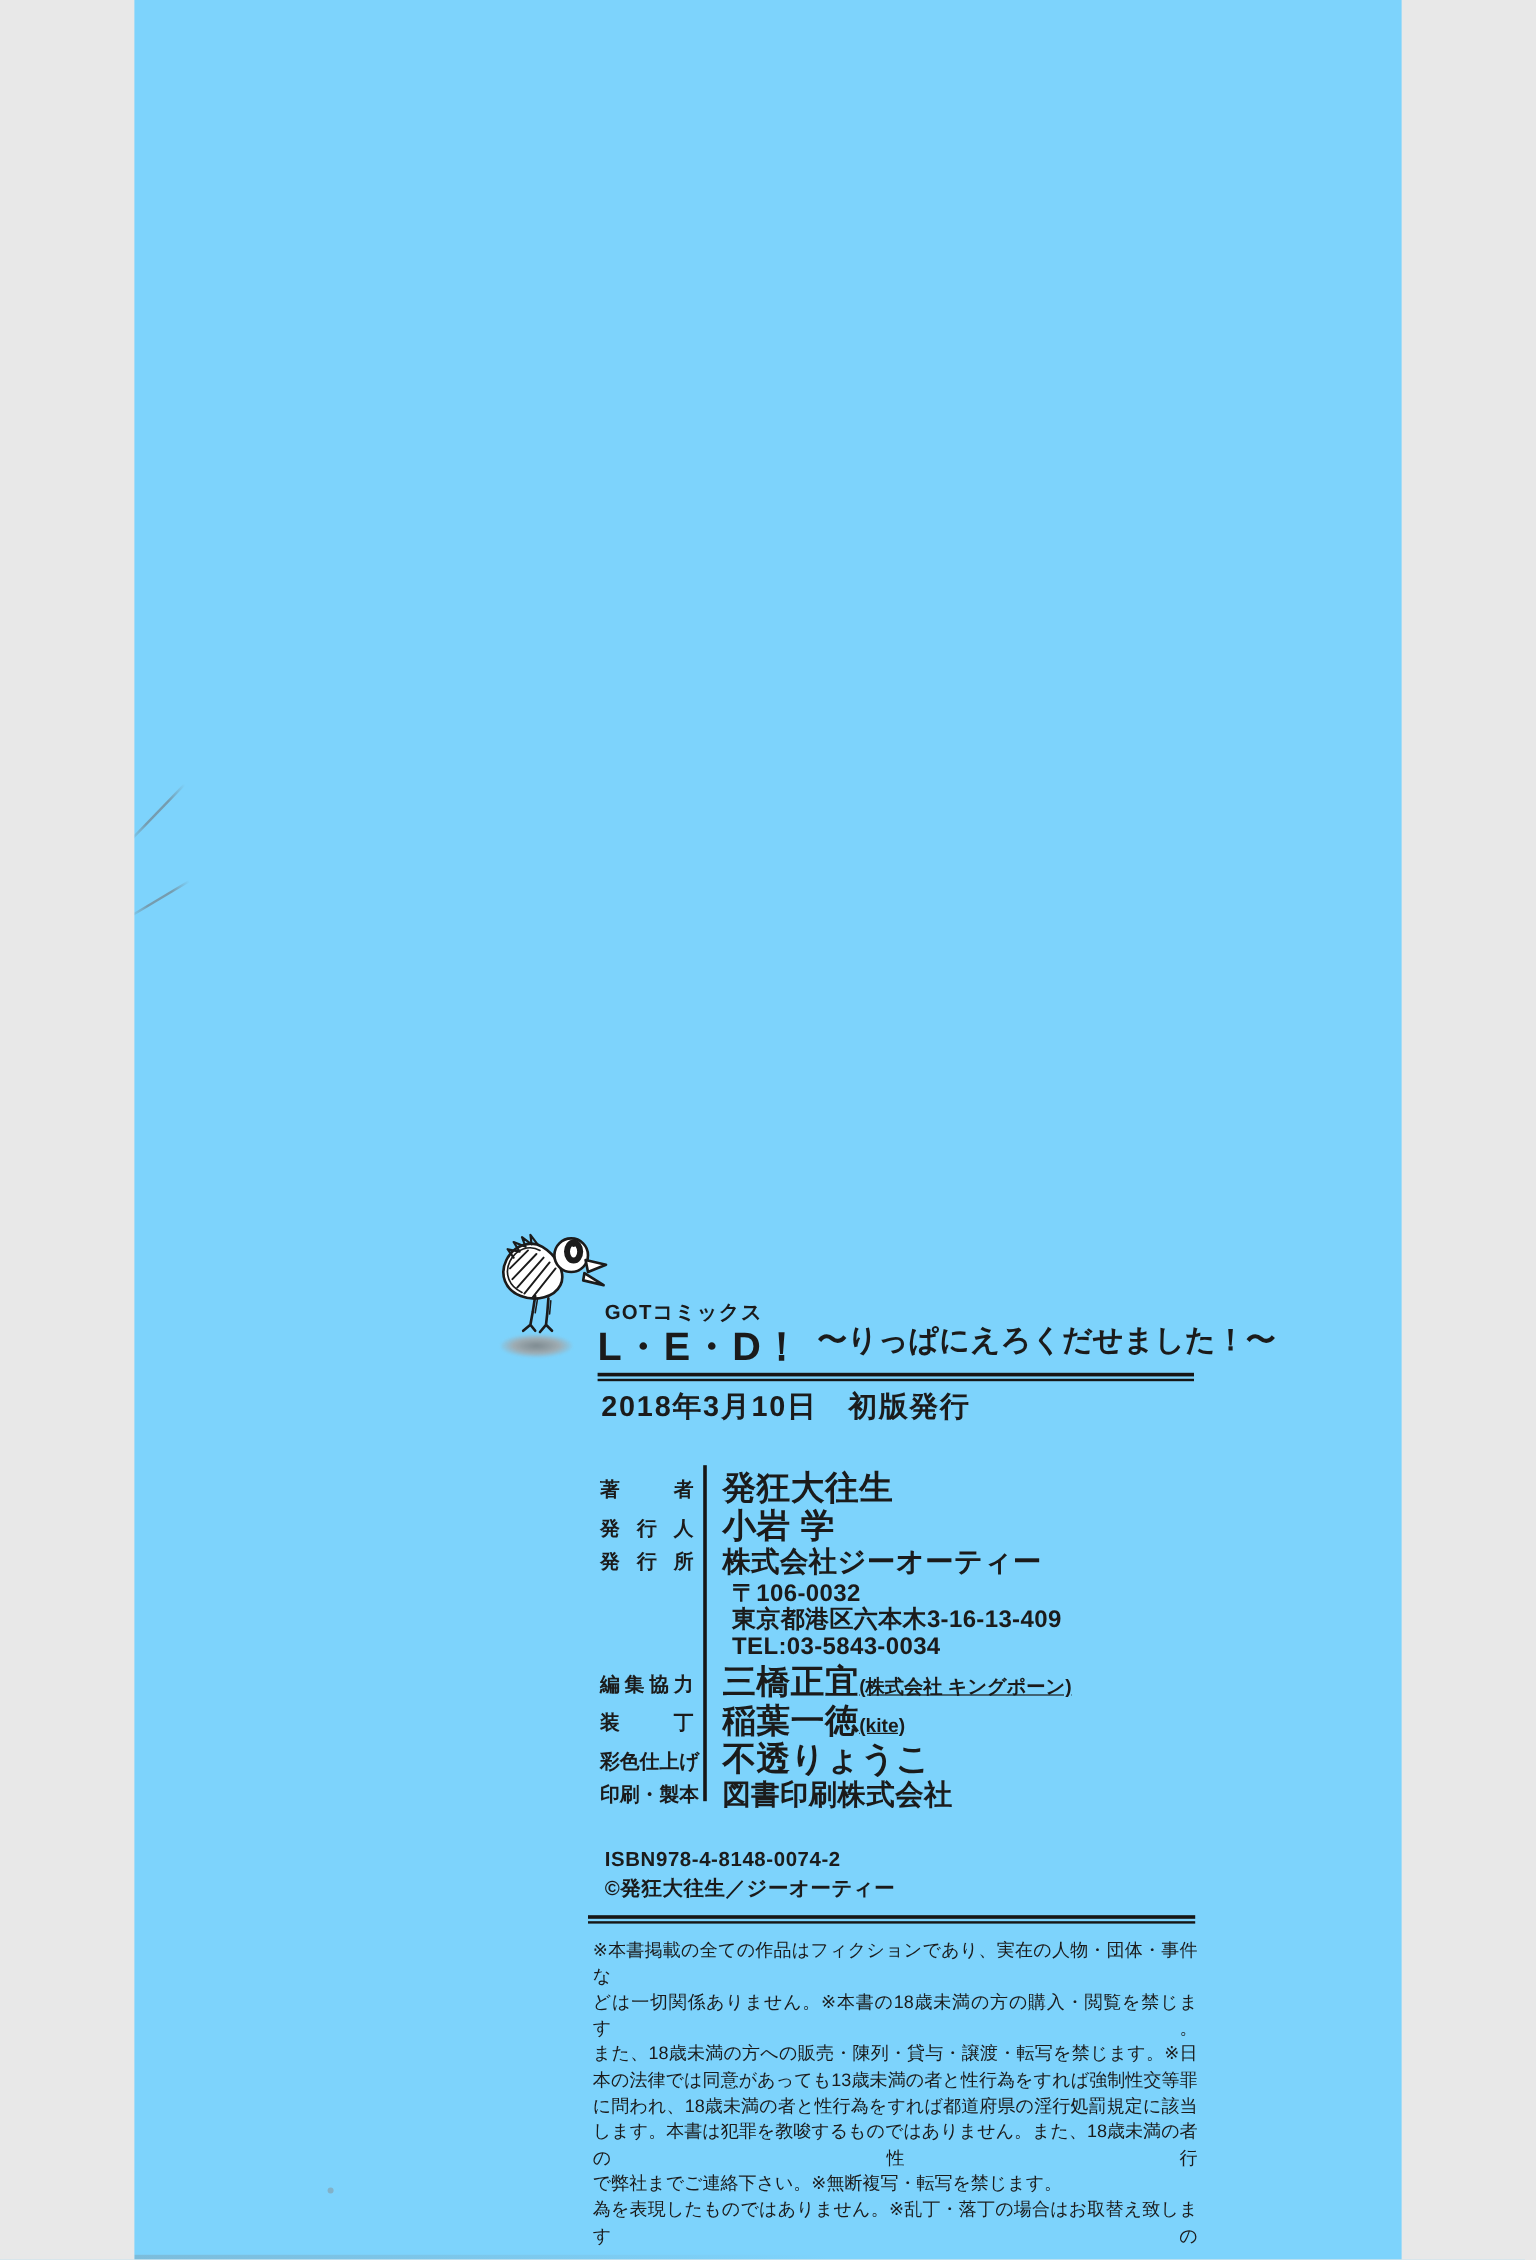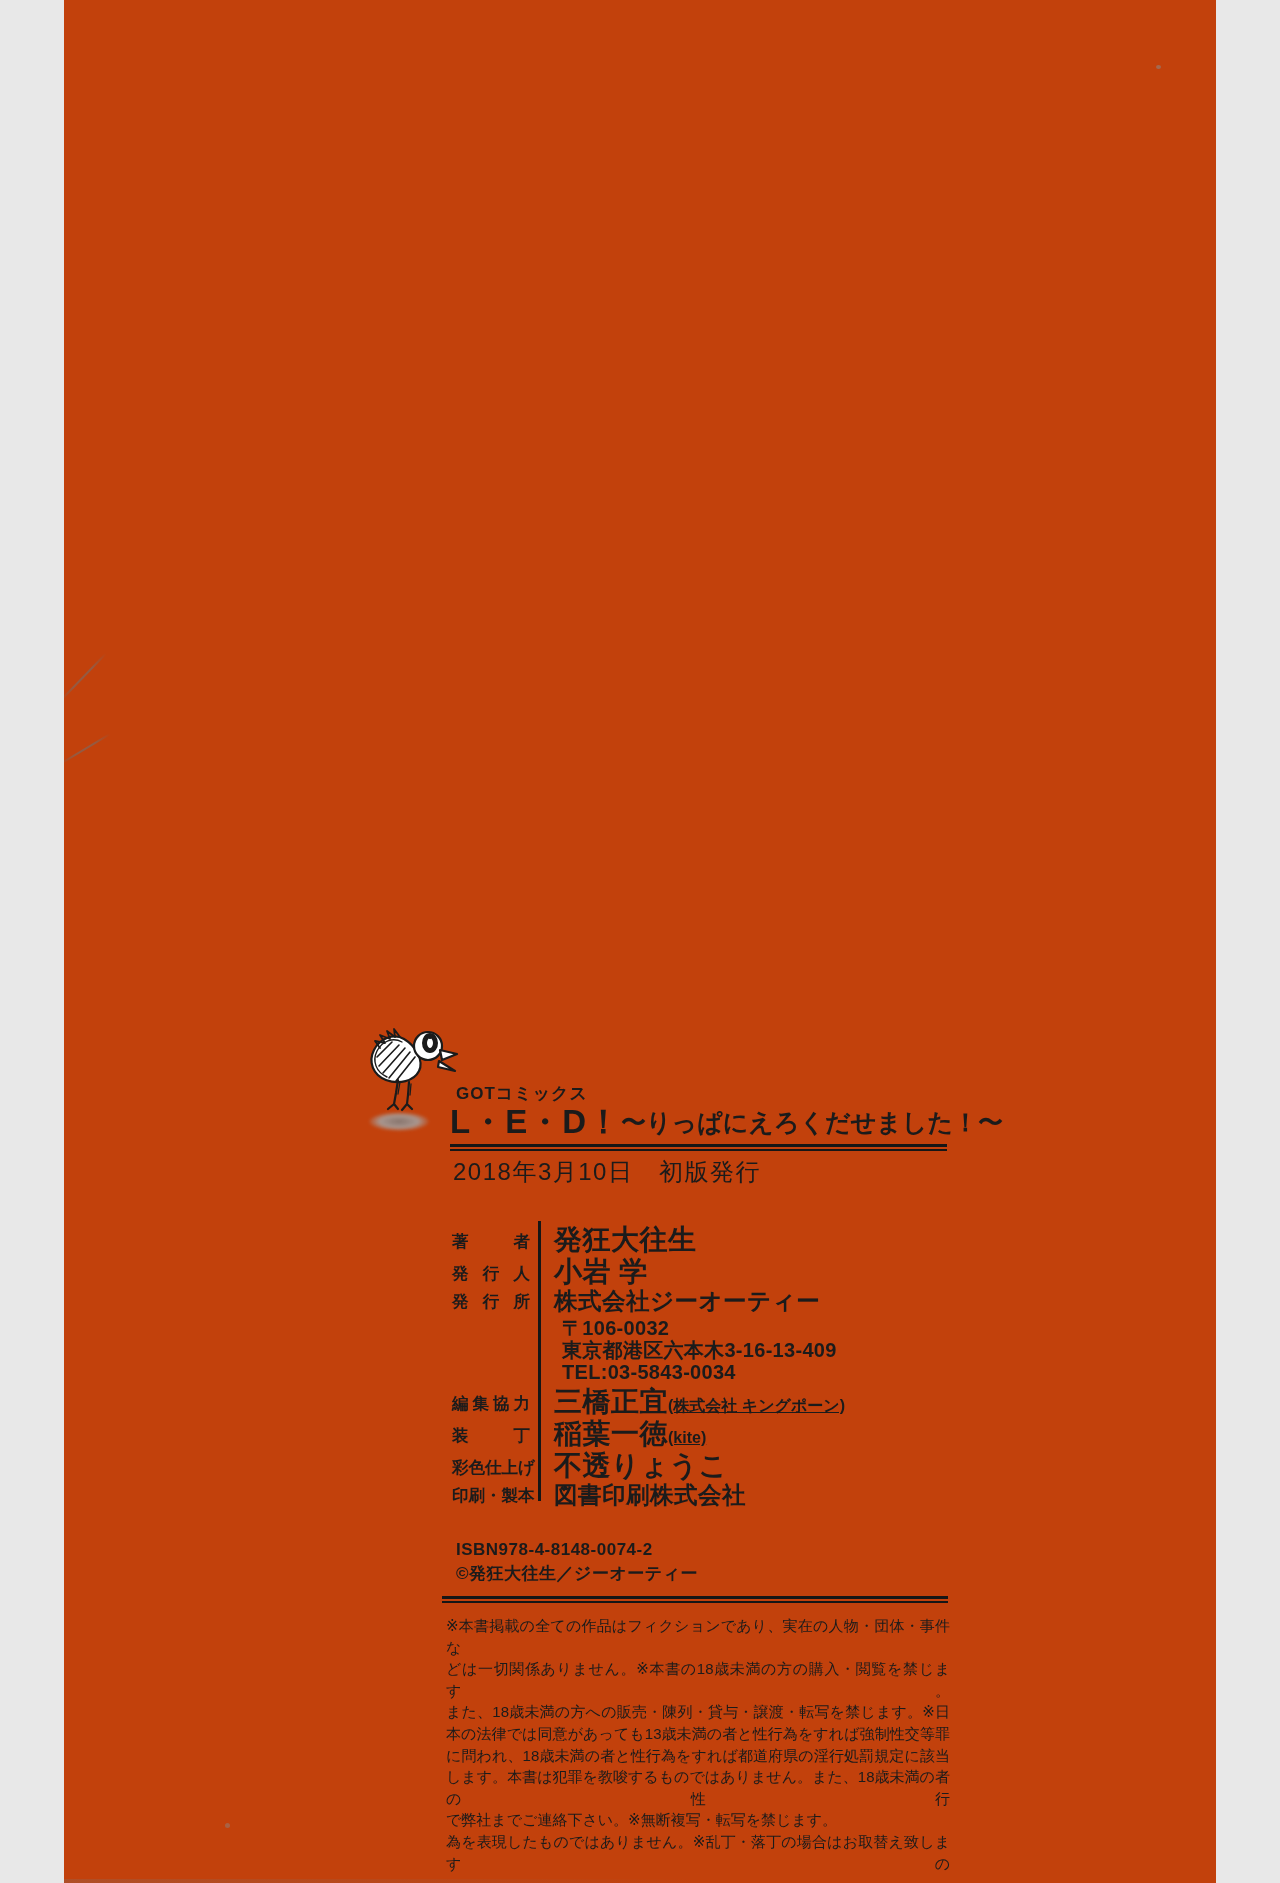--- a/index.html
+++ b/index.html
@@ -1,40 +1,40 @@
 <!DOCTYPE html>
 <html lang="ja"><head>
 <meta charset="utf-8">
 <style>
   html,body{margin:0;padding:0;background:#e8e8e8;}
   .page{
     position:relative;
-    width:1152px;height:1883px;
+    width:1056px;height:1883px;
     margin:0 auto;
-    background:#c2410c;
+    background:#7dd3fc;
     overflow:hidden;
     font-family:"Liberation Sans","DejaVu Sans",sans-serif;
     color:#1b1b1b;
   }
   
   .bird{position:absolute;left:300px;top:1024px;width:96px;height:90px;}
   .smudge{
     position:absolute;left:305px;top:1112px;width:60px;height:19px;
     background:radial-gradient(ellipse at center,#7d7d7d 0%,#a5a5a5 45%,rgba(190,190,190,0) 75%);
     border-radius:50%;filter:blur(1.4px);opacity:.85;
   }
   
   .series{position:absolute;left:392px;top:1082px;font-size:17px;font-weight:bold;letter-spacing:1px;}
-  .title{position:absolute;left:386px;top:1100px;display:flex;align-items:center;white-space:nowrap;}
+  .title{position:absolute;left:386px;top:1100px;display:flex;align-items:flex-start;white-space:nowrap;gap:12px;}
   .title-main{font-size:33px;font-weight:bold;letter-spacing:1px;}
   .title-sub{font-size:25px;font-weight:bold;letter-spacing:0;}
   .title-rule{position:absolute;left:386px;top:1144px;width:497px;}
   .title-rule .l1{height:3px;background:#161616;}
   .title-rule .l2{height:2px;background:#161616;margin-top:2px;}
-  .pubdate{position:absolute;left:389px;top:1156px;font-size:24px;font-weight:normal;letter-spacing:1.5px;white-space:nowrap;}
+  .pubdate{position:absolute;left:389px;top:1156px;font-size:24px;font-weight:bold;letter-spacing:1.5px;white-space:nowrap;}
   
   .credits{position:absolute;left:388px;top:1221px;width:520px;}
   .credits-divider{position:absolute;left:474px;top:1221px;width:2.5px;height:280px;background:#161616;}
   .crow{display:flex;align-items:baseline;}
   .clabel{
     width:78px;min-width:78px;display:flex;justify-content:space-between;
     font-size:16.5px;font-weight:bold;margin-right:24px;line-height:1;
     transform:translateY(-2px);
   }
   .cvalue{font-size:28px;font-weight:bold;white-space:nowrap;letter-spacing:.5px;}

